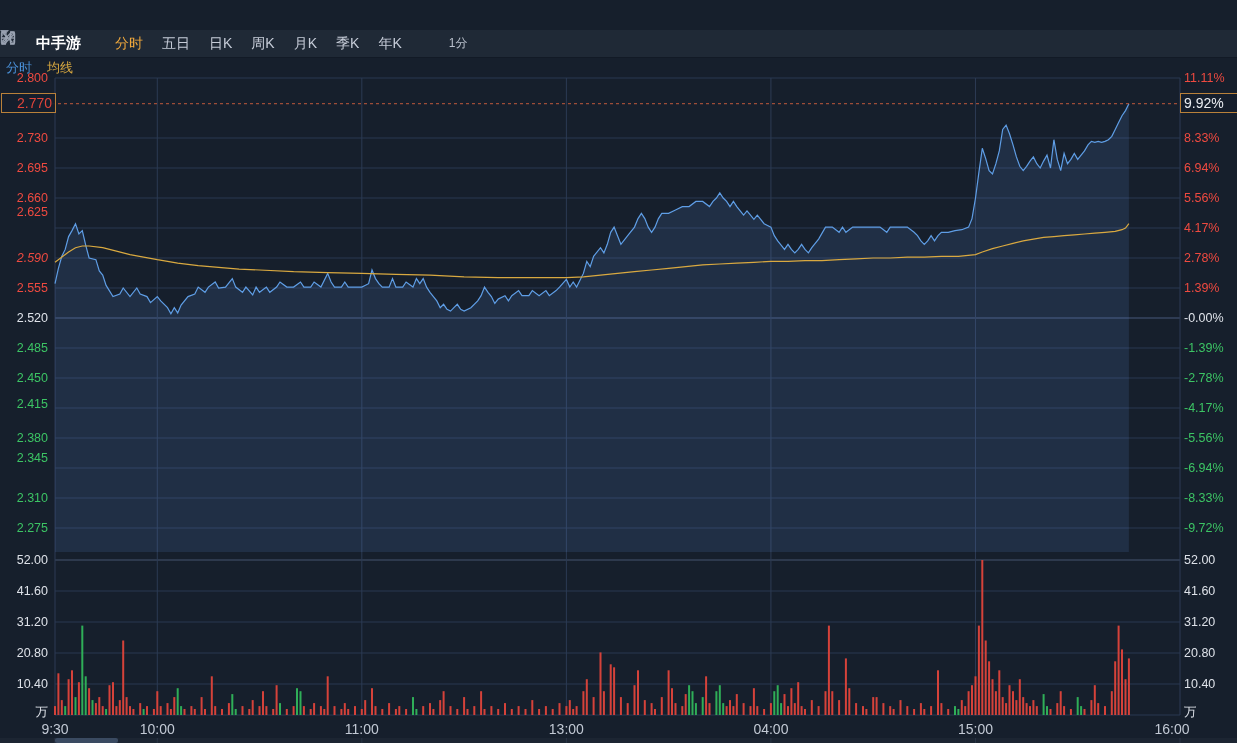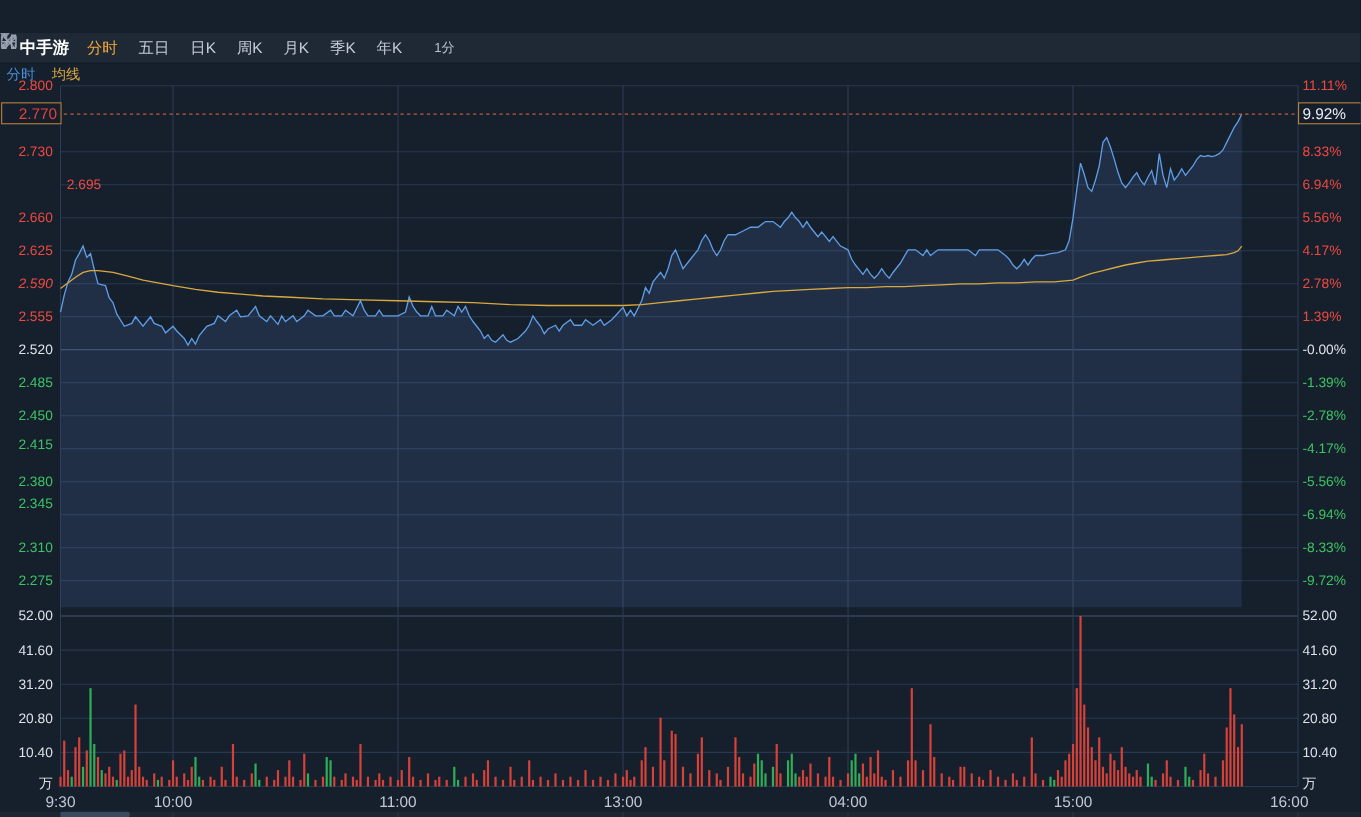--- a/index.html
+++ b/index.html
@@ -5,21 +5,21 @@
   html,body{margin:0;padding:0;background:#0e141d;}
   .app{position:relative;width:1237px;height:743px;background:#161f2c;
        font-family:"Liberation Sans",sans-serif;color:#cfd5de;overflow:hidden;}
   
   .titlebar{position:absolute;left:0;top:0;width:1237px;height:30px;background:#1a212d;
             display:flex;align-items:center;justify-content:center;}
   .logo{display:flex;align-items:center;gap:6px;}
   .logo-text{color:#f2f4f7;font-size:16px;font-weight:bold;letter-spacing:2px;}
   
   .toolbar{position:absolute;left:0;top:30px;width:1237px;height:28px;background:#1f2936;
-           border-bottom:1px solid #121a26;display:flex;align-items:center;padding-left:8px;box-sizing:border-box;}
+           border-bottom:1px solid #121a26;display:flex;align-items:center;padding-left:8px;box-sizing:border-box;gap:18px;}
   .tb-icon{display:flex;align-items:center;margin-right:10px;cursor:pointer;}
   .stock-name{color:#ffffff;font-weight:bold;font-size:15px;margin-right:16px;}
   .tabs{display:flex;align-items:center;}
   .tab{font-size:14px;color:#c6ccd8;margin-right:19px;cursor:pointer;}
   .tab.active{color:#f0a83c;}
   .interval{display:flex;align-items:center;gap:5px;font-size:12px;color:#b9c0cc;margin-left:10px;cursor:pointer;}
   .tb-right{margin-left:auto;display:flex;align-items:center;gap:17px;margin-right:14px;}
   .tb-right span{display:flex;align-items:center;cursor:pointer;}
   
   .legendrow{position:absolute;left:0;top:58px;width:1237px;height:20px;display:flex;
@@ -306,25 +306,25 @@
         <rect x="1117.6" y="625.6" width="2" height="89.4" fill="#d5423a"></rect>
         <rect x="1121.0" y="649.4" width="2" height="65.6" fill="#d5423a"></rect>
         <rect x="1124.5" y="679.2" width="2" height="35.8" fill="#d5423a"></rect>
         <rect x="1127.9" y="658.4" width="2" height="56.6" fill="#d5423a"></rect>
       </svg>
     <div id="labels">
         <div class="axis-label al-left red" style="top: 70px;">2.800</div>
         <div class="axis-label al-right red" style="top: 70px;">11.11%</div>
         <div class="axis-label al-left red" style="top: 130px;">2.730</div>
         <div class="axis-label al-right red" style="top: 130px;">8.33%</div>
-        <div class="axis-label al-left red" style="top: 160px; padding-left: 44px;">2.695</div>
+        <div class="axis-label al-left red" style="top: 160px;">2.695</div>
         <div class="axis-label al-right red" style="top: 160px;">6.94%</div>
         <div class="axis-label al-left red" style="top: 190px;">2.660</div>
         <div class="axis-label al-right red" style="top: 190px;">5.56%</div>
-        <div class="axis-label al-left red" style="top: 220px; text-align: right;">2.625</div>
+        <div class="axis-label al-left red" style="top: 204px; text-align: right;">2.625</div>
         <div class="axis-label al-right red" style="top: 220px;">4.17%</div>
         <div class="axis-label al-left red" style="top: 250px; font-style: italic;">2.590</div>
         <div class="axis-label al-right red" style="top: 250px;">2.78%</div>
         <div class="axis-label al-left red" style="top: 280px;">2.555</div>
         <div class="axis-label al-right red" style="top: 280px;">1.39%</div>
         <div class="axis-label al-left flat" style="top: 310px;">2.520</div>
         <div class="axis-label al-right flat" style="top: 310px;">-0.00%</div>
         <div class="axis-label al-left green" style="top: 340px;">2.485</div>
         <div class="axis-label al-right green" style="top: 340px;">-1.39%</div>
         <div class="axis-label al-left green" style="top: 370px;">2.450</div>

